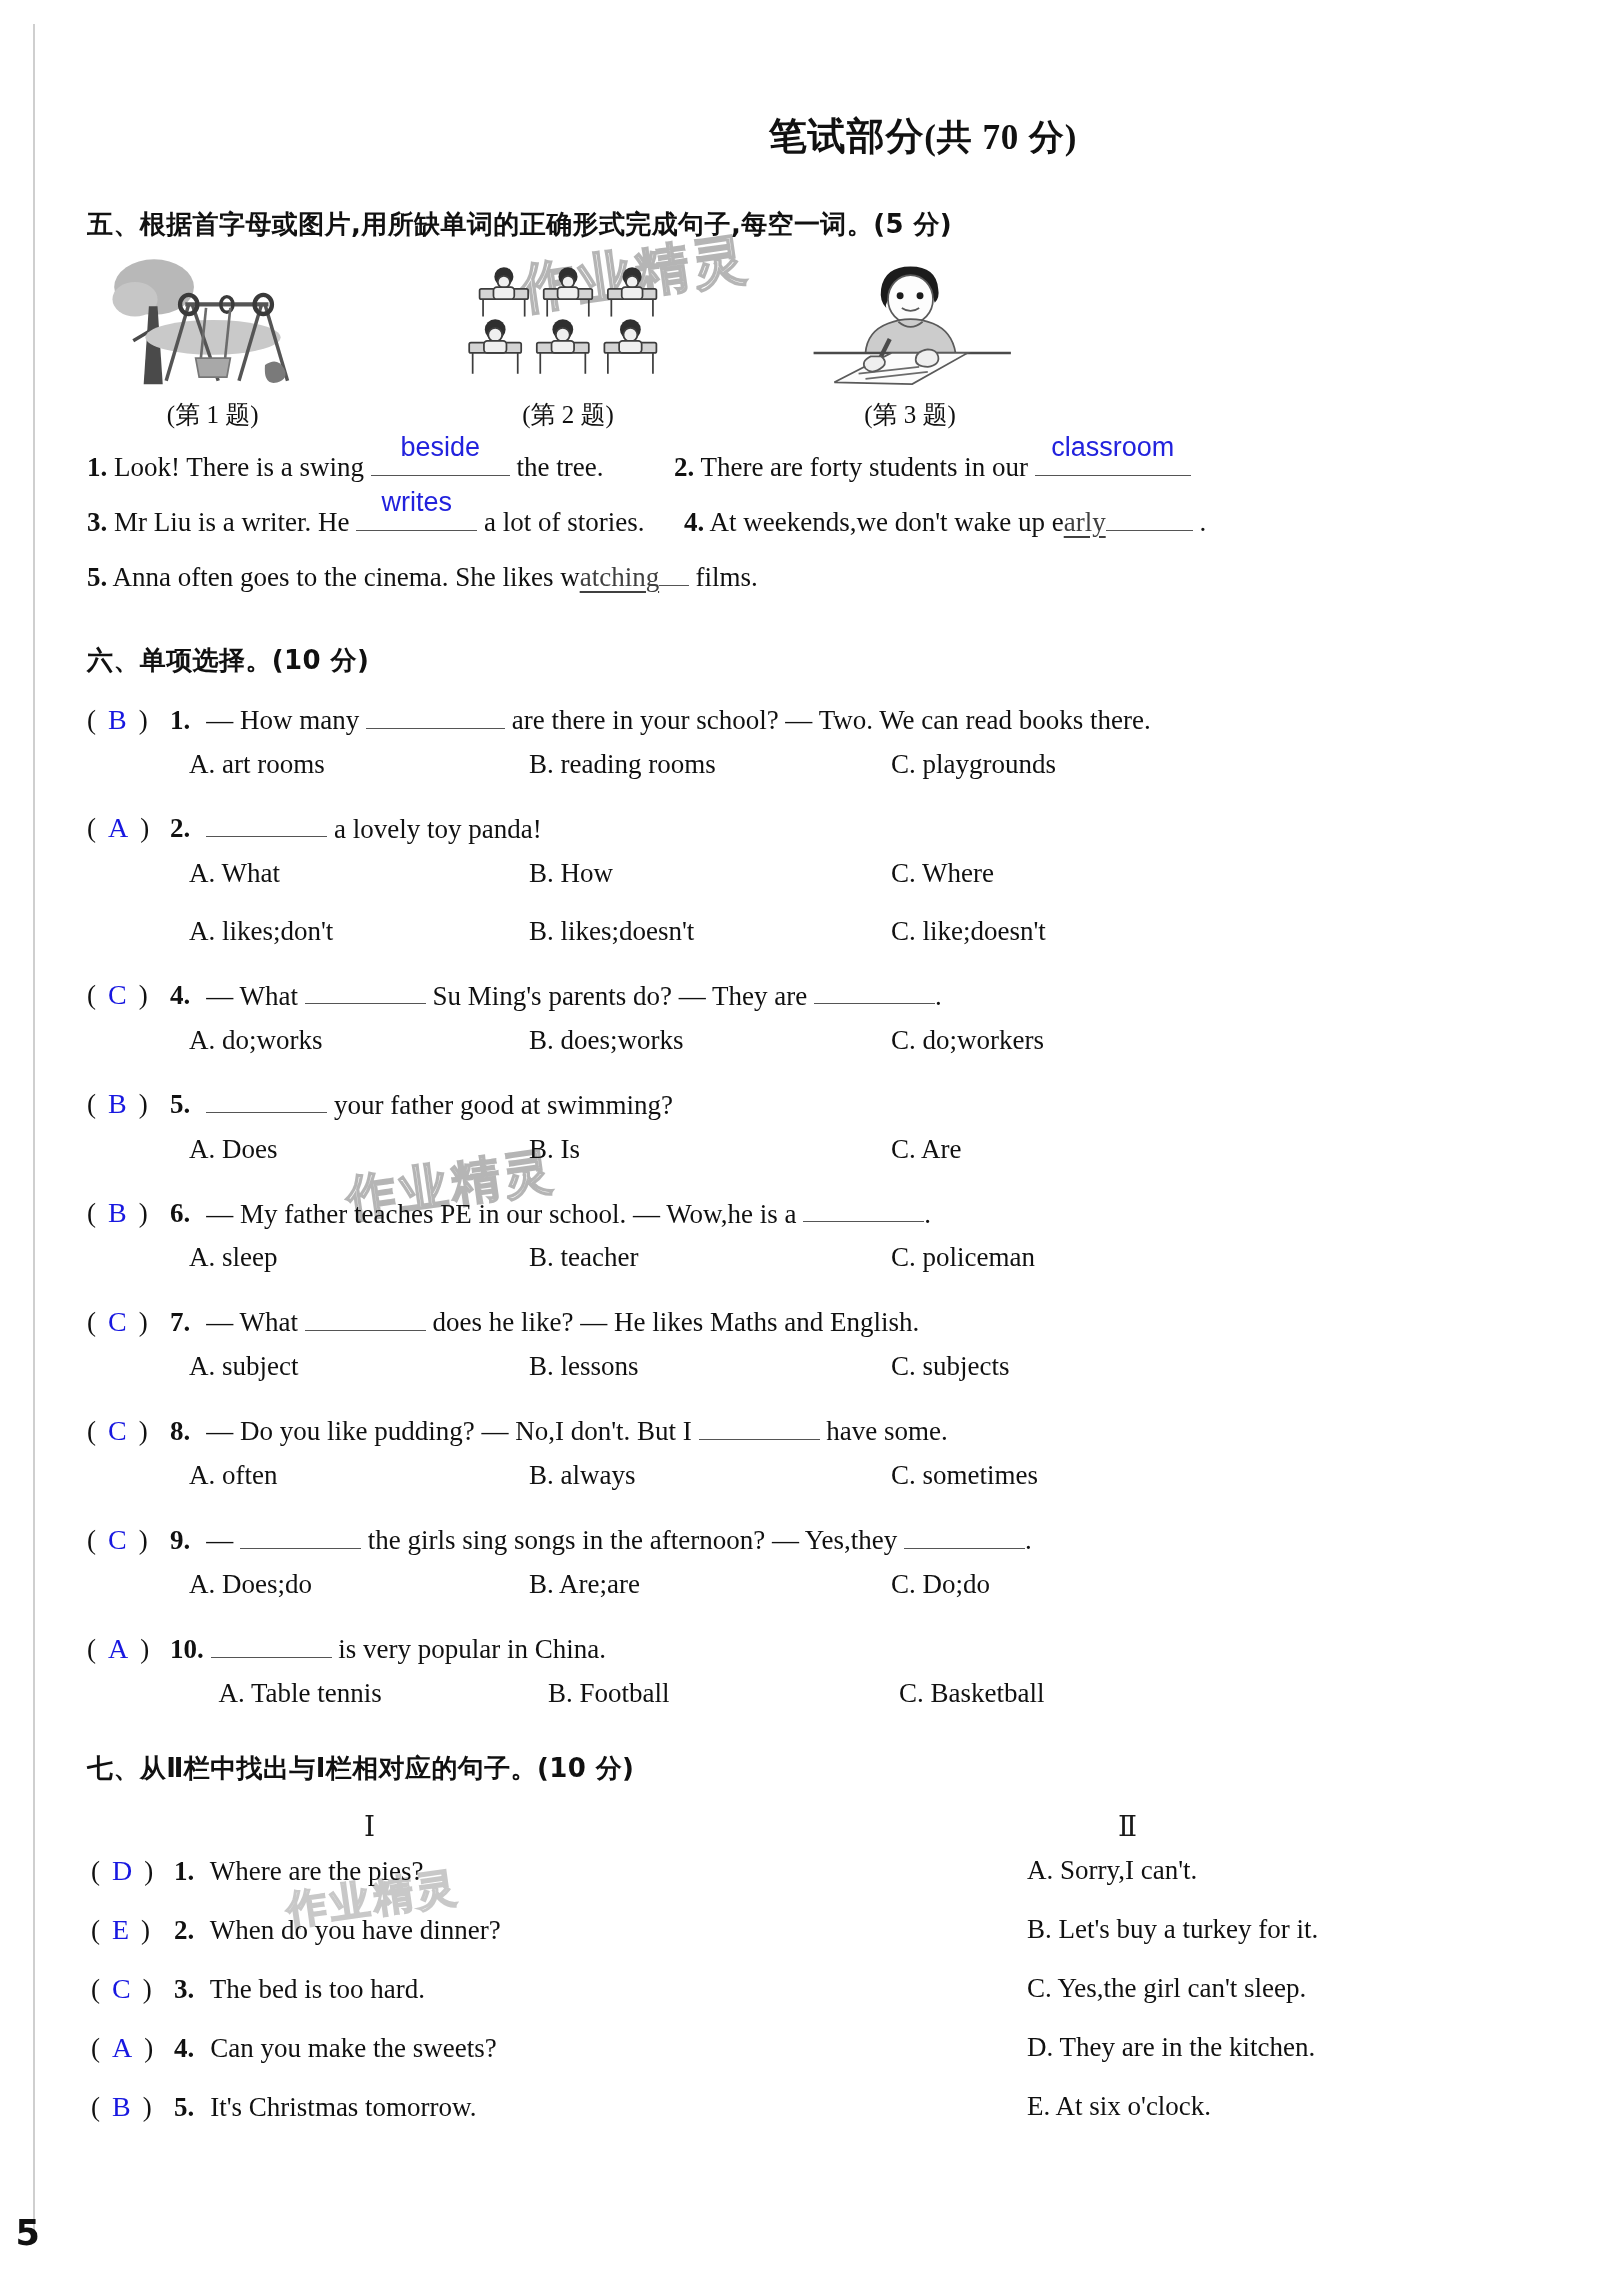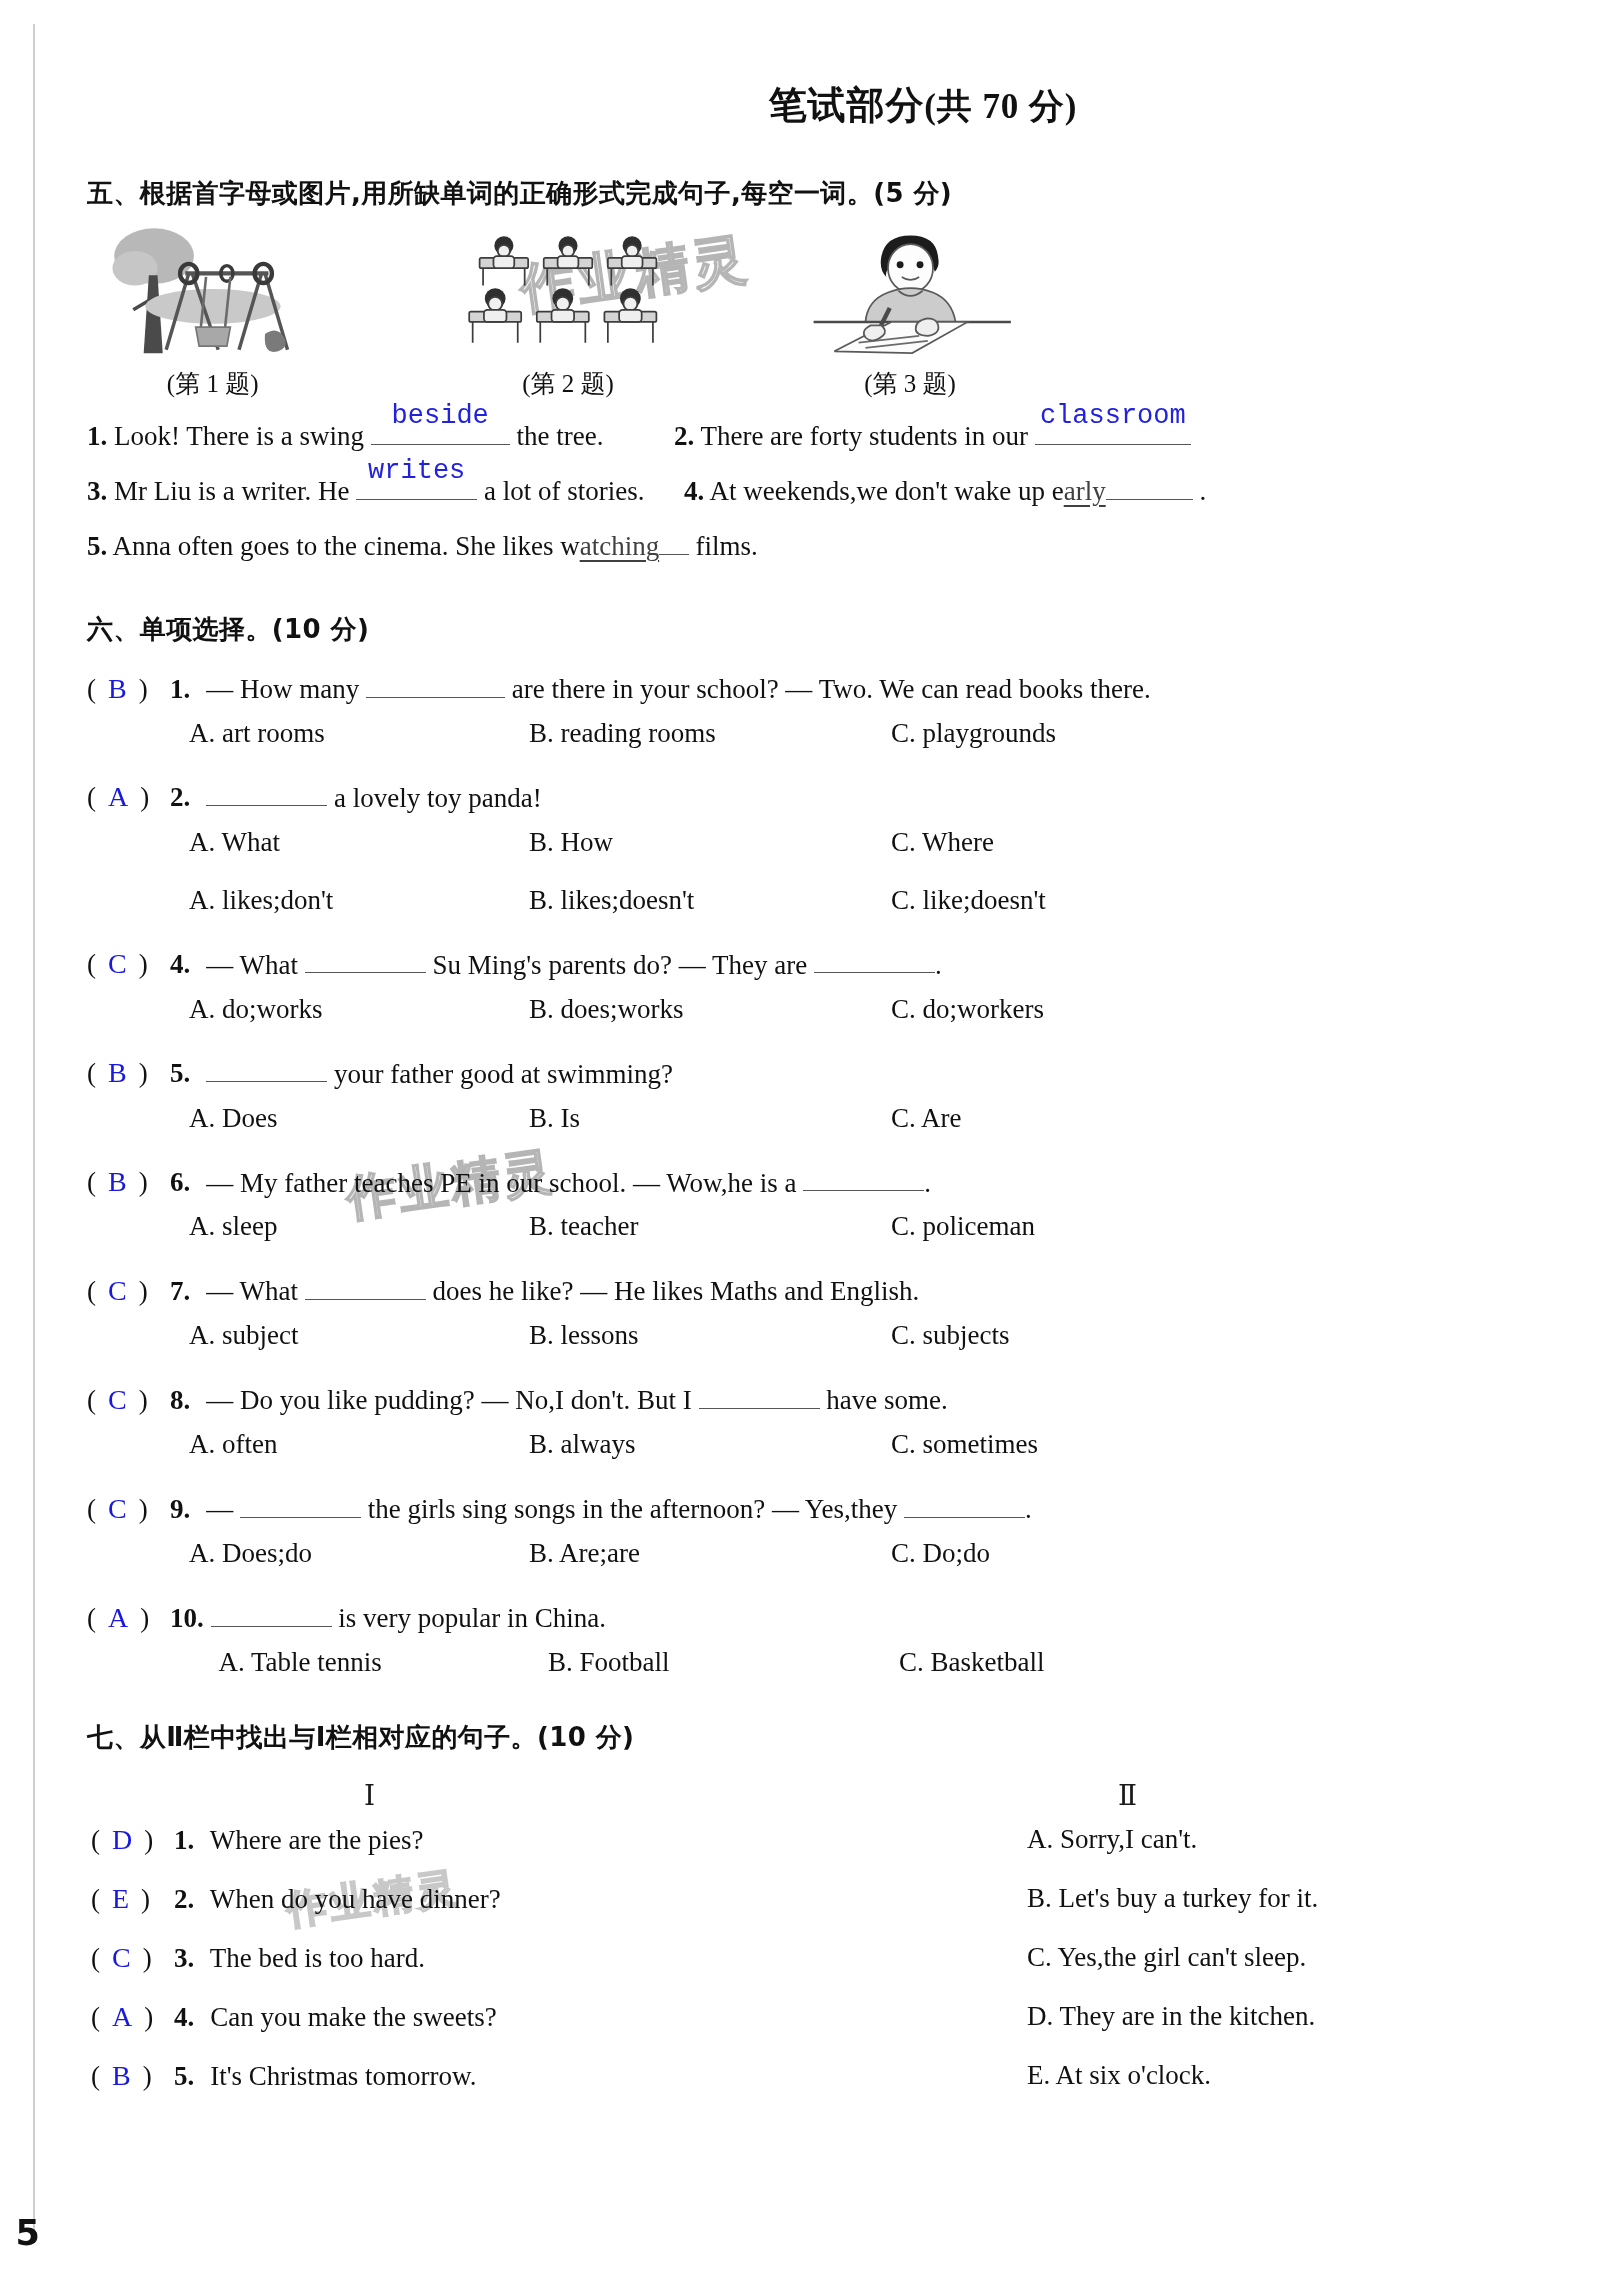--- a/index.html
+++ b/index.html
@@ -38,21 +38,21 @@
     width: 1499px;
   }
 
   
   .main-title {
     text-align: center;
     font-family: "DejaVu Sans", sans-serif;
     font-weight: bold;
     font-size: 38px;
     letter-spacing: 0.9px;
-    margin-top: 80px;
+    margin-top: 111px;
     margin-left: 173px;
     color: #111;
   }
   .main-title .paren {
     font-family: "Liberation Serif", serif;
     font-weight: bold;
     font-size: 35px;
   }
 
   
@@ -107,21 +107,21 @@
     text-align: center;
     vertical-align: baseline;
     height: 29.5px;
   }
   .ans {
     position: absolute;
     left: 0;
     right: 0;
     top: -26px;
     color: #2222dd;
-    font-family: Liberation Mono, monospace;
+    font-family: Liberation Sans, sans-serif;
     font-size: 27px;
     white-space: nowrap;
     text-align: center;
   }
   .inline-ans {
     color: #404040;
     text-decoration: underline;
     text-underline-offset: 5.2px;
     margin-top: 15px;
   }

